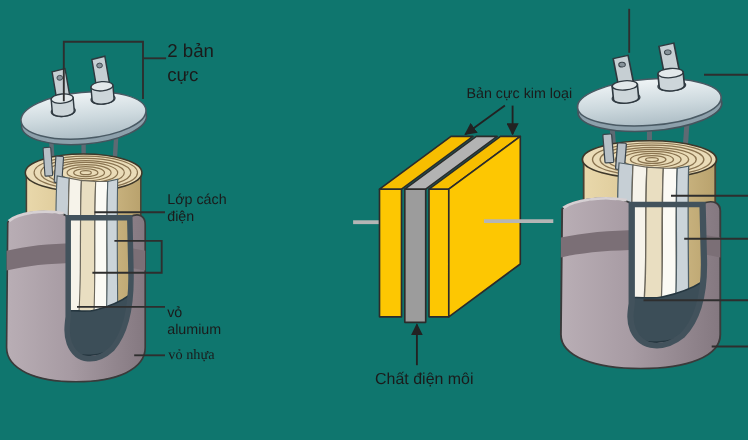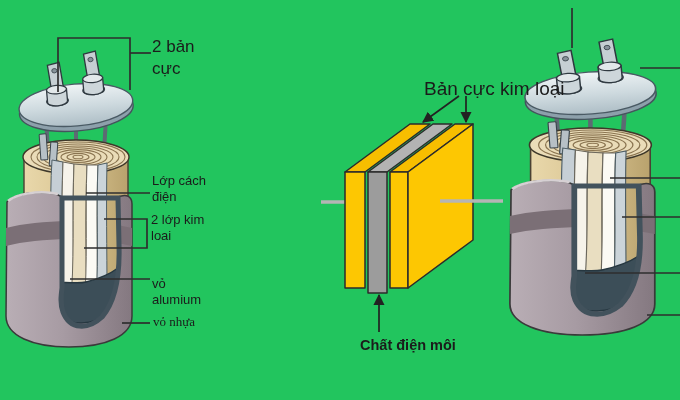--- a/index.html
+++ b/index.html
@@ -1,31 +1,31 @@
 <!DOCTYPE html>
 <html><head>
 <meta charset="utf-8">
 <style>
   html,body{margin:0;padding:0;background:#fff;}
   .stage{
-    position:relative;width:680px;height:400px;background:#22c55e;overflow:hidden;
+    position:relative;width:680px;height:400px;background:#0f766e;overflow:hidden;
     font-family:"Liberation Sans","DejaVu Sans",sans-serif;
   }
   .stage svg{position:absolute;left:0;top:0;}
   .lbl{
     position:absolute;color:#1b1b1b;
     font-size:13px;line-height:1.25;letter-spacing:0;
   }
   .lbl-terminals{left:152px;top:36px;width:64px;font-size:17px;line-height:1.3;}
   .lbl-insulation{left:152px;top:173px;width:72px;}
   .lbl-metal{left:151px;top:212px;width:76px;}
   .lbl-alu{left:152px;top:276px;width:66px;}
   .lbl-plastic{left:153px;top:314px;width:96px;white-space:nowrap;font-family:Liberation Serif, serif;}
-  .lbl-plates{left:424px;top:77px;white-space:nowrap;font-size:19px;text-align:right;}
-  .lbl-dielectric{left:360px;top:336px;white-space:nowrap;font-size:14.5px;font-weight:bold;}
+  .lbl-plates{left:424px;top:77px;white-space:nowrap;font-size:13px;text-align:right;}
+  .lbl-dielectric{left:341px;top:336px;white-space:nowrap;font-size:14.5px;}
 </style>
 </head>
 <body>
 
 <div class="stage">
 
   <svg width="680" height="400" viewBox="0 0 680 400">
     <defs>
       <linearGradient id="gDisc" x1="0" y1="0" x2="0" y2="1">
         <stop offset="0" stop-color="#eff4f6"></stop>
@@ -159,18 +159,17 @@
     </g>
     <g stroke="#222" stroke-width="1.7" fill="none">
       <line x1="459" y1="96" x2="423" y2="122" marker-end="url(#arrh)"></line>
       <line x1="466" y1="96" x2="466" y2="122" marker-end="url(#arrh)"></line>
       <line x1="379" y1="332" x2="379" y2="295" marker-end="url(#arrh)"></line>
     </g>
   </svg>
 
   <div class="lbl lbl-terminals">2 bản cực</div>
   <div class="lbl lbl-insulation">Lớp cách điện</div>
-  <div class="lbl lbl-metal">2 lớp kim loai</div>
   <div class="lbl lbl-alu">vỏ alumium</div>
   <div class="lbl lbl-plastic">vỏ nhựa</div>
   <div class="lbl lbl-plates">Bản cực kim loại</div>
   <div class="lbl lbl-dielectric">Chất điện môi</div>
 </div>
 
 </body></html>

